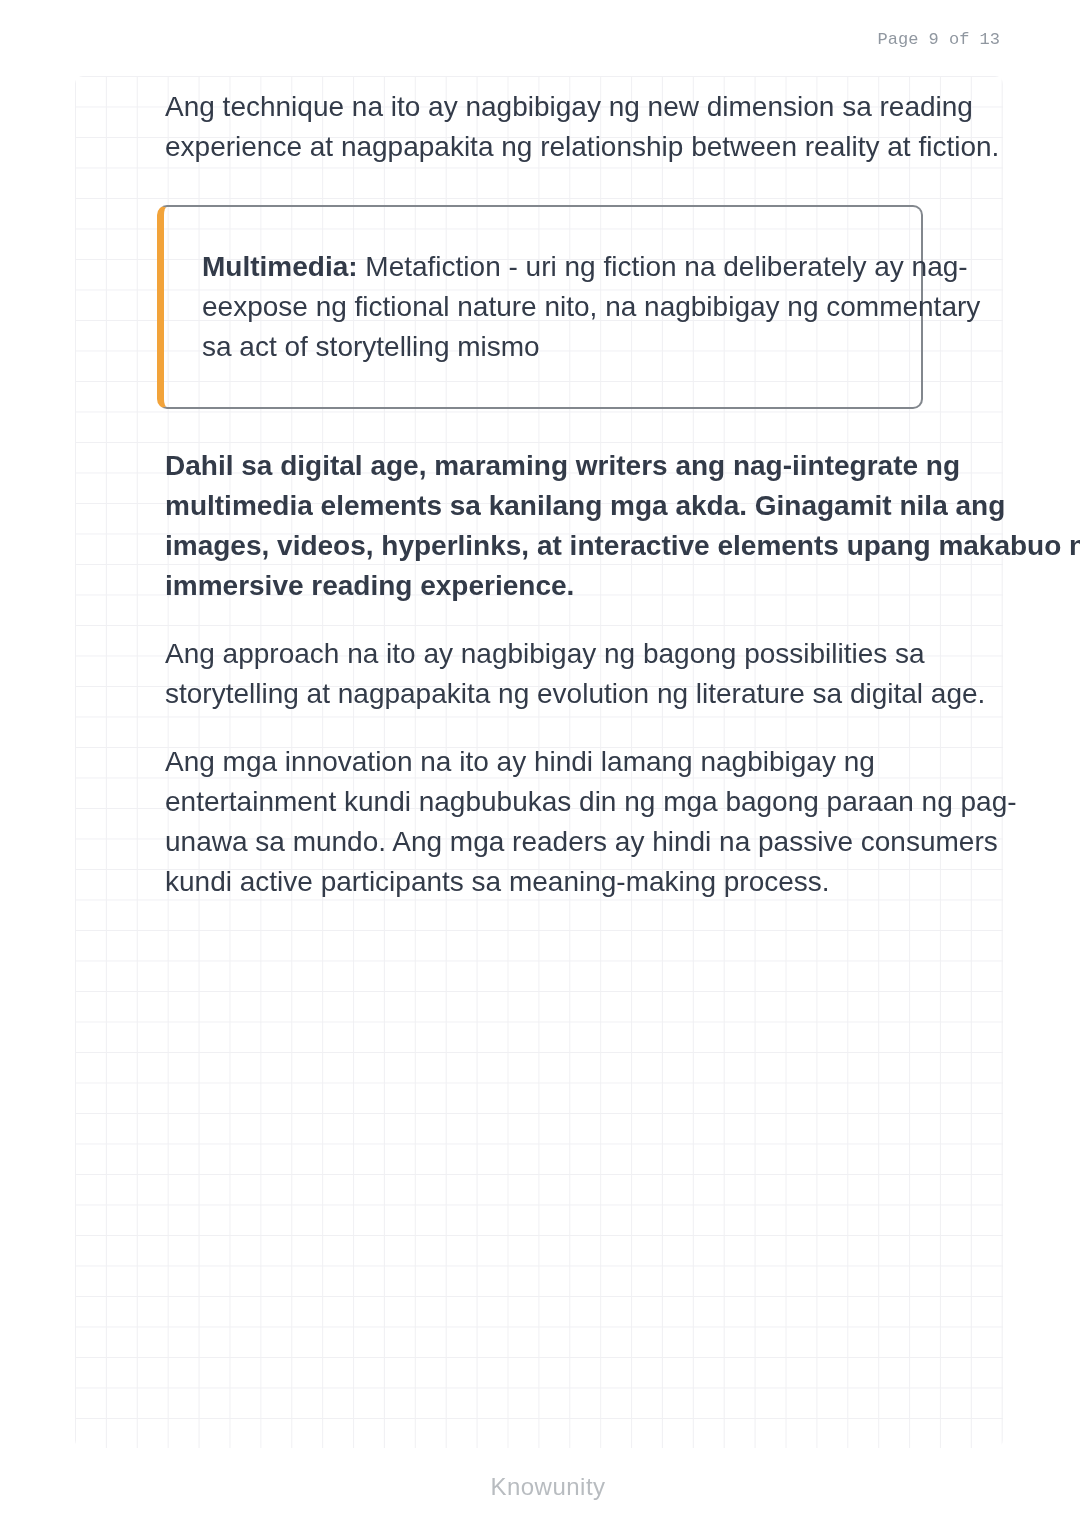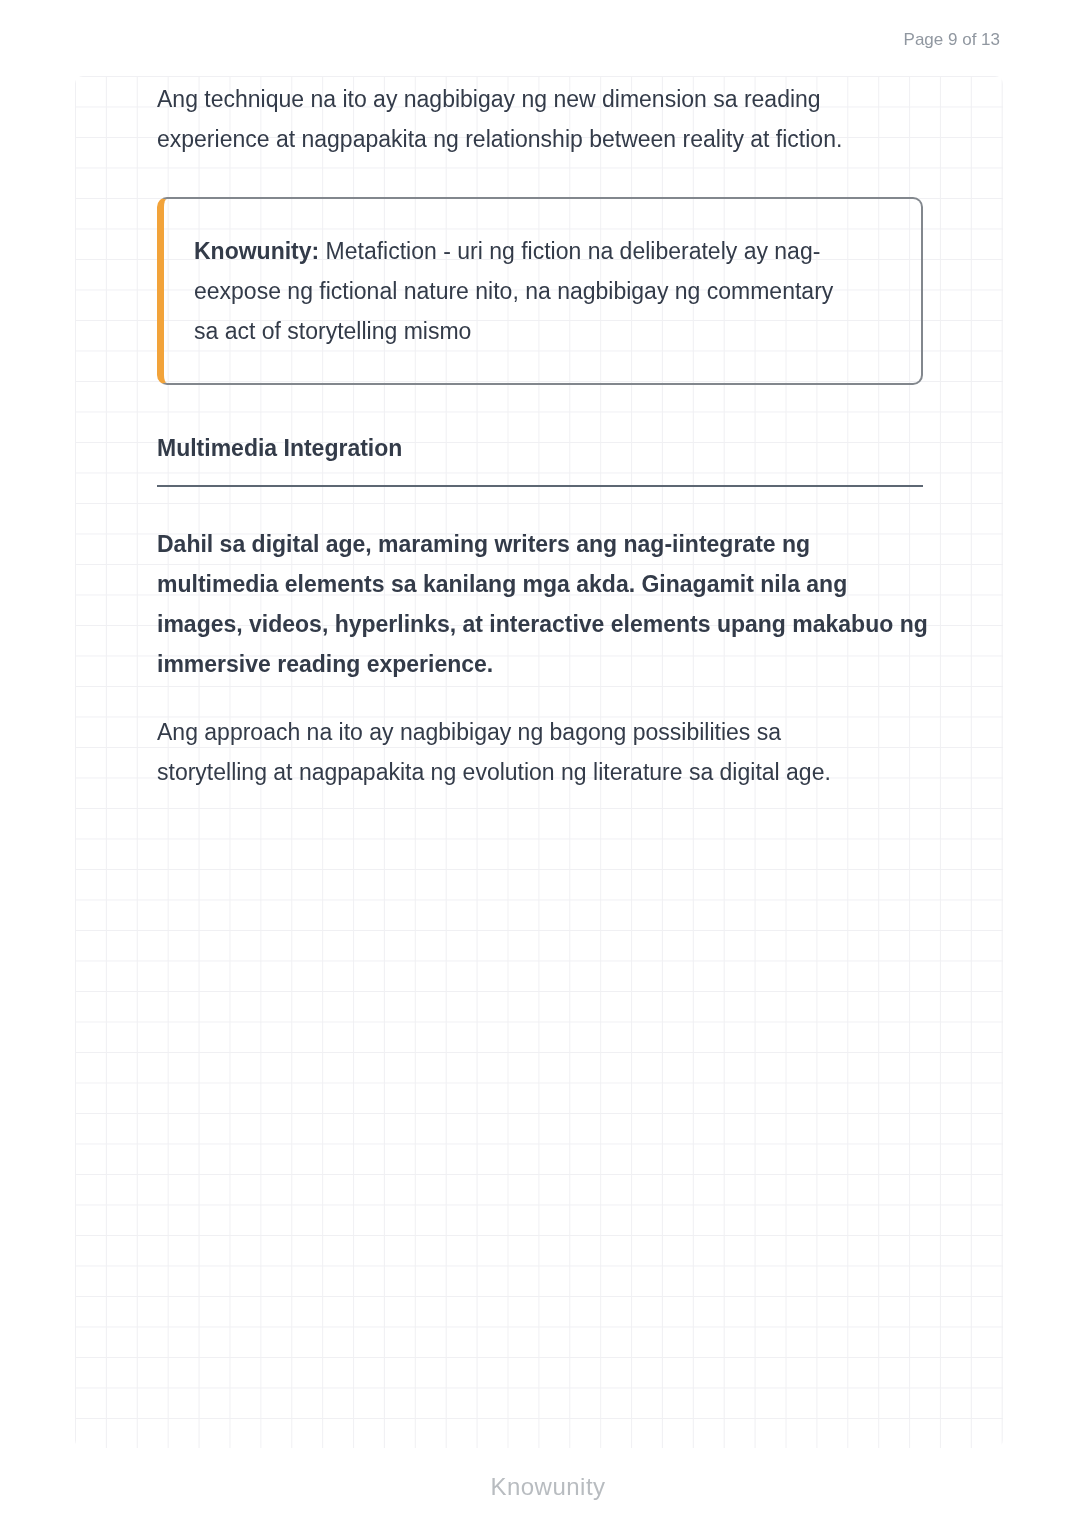--- a/index.html
+++ b/index.html
@@ -13,21 +13,21 @@
     background: #ffffff;
     font-family: "Liberation Sans", "DejaVu Sans", sans-serif;
     overflow: hidden;
   }
 
   
   .page-indicator {
     position: absolute;
     top: 30px;
     right: 80px;
-    font-family: Liberation Sans, sans-serif;
+    font-family: Liberation Mono, monospace;
     font-size: 17px;
     color: #9097a0;
     text-align: center;
   }
 
   
   .grid-paper {
     position: absolute;
     left: 75px;
     top: 76px;
@@ -39,22 +39,22 @@
       linear-gradient(to bottom, #f0f0f3 1px, transparent 1px);
     background-size: 30.9px 30.5px;
     background-position: 0 0;
   }
 
   .content {
     padding: 3px 80px 0 82px;
   }
 
   .prose {
-    margin: 0;
-    font-size: 23px;
+    margin: 8px;
+    font-size: 28px;
     line-height: 40px;
     color: #333b49;
     white-space: pre;
   }
 
   .callout {
     margin-top: 38px;
     box-sizing: border-box;
     width: 766px;
     border: 2px solid #82878d;
@@ -99,32 +99,35 @@
 
 <div class="page-indicator">Page 9 of 13</div>
 
 <div class="grid-paper">
   <div class="content">
 
     <p class="prose para-1">Ang technique na ito ay nagbibigay ng new dimension sa reading
 experience at nagpapakita ng relationship between reality at fiction.</p>
 
     <div class="callout">
-      <p class="prose"><strong>Knowunity:</strong> <span>Metafiction - uri ng fiction na deliberately ay nag-
+      <p class="prose"><strong>Multimedia:</strong> <span>Metafiction - uri ng fiction na deliberately ay nag-
 eexpose ng fictional nature nito, na nagbibigay ng commentary
 sa act of storytelling mismo</span></p>
     </div>
 
-    <h2 class="section-heading">Multimedia Integration</h2>
 
     <p class="prose para-2">Dahil sa digital age, maraming writers ang nag-iintegrate ng
 multimedia elements sa kanilang mga akda. Ginagamit nila ang
 images, videos, hyperlinks, at interactive elements upang makabuo ng
 immersive reading experience.</p>
 
     <p class="prose para-3">Ang approach na ito ay nagbibigay ng bagong possibilities sa
 storytelling at nagpapakita ng evolution ng literature sa digital age.</p>
 
+    <p class="prose para-4">Ang mga innovation na ito ay hindi lamang nagbibigay ng
+entertainment kundi nagbubukas din ng mga bagong paraan ng pag-
+unawa sa mundo. Ang mga readers ay hindi na passive consumers
+kundi active participants sa meaning-making process.</p>
 
   </div>
 </div>
 
 <div class="brand-footer">Knowunity</div>
 
 </body></html>

